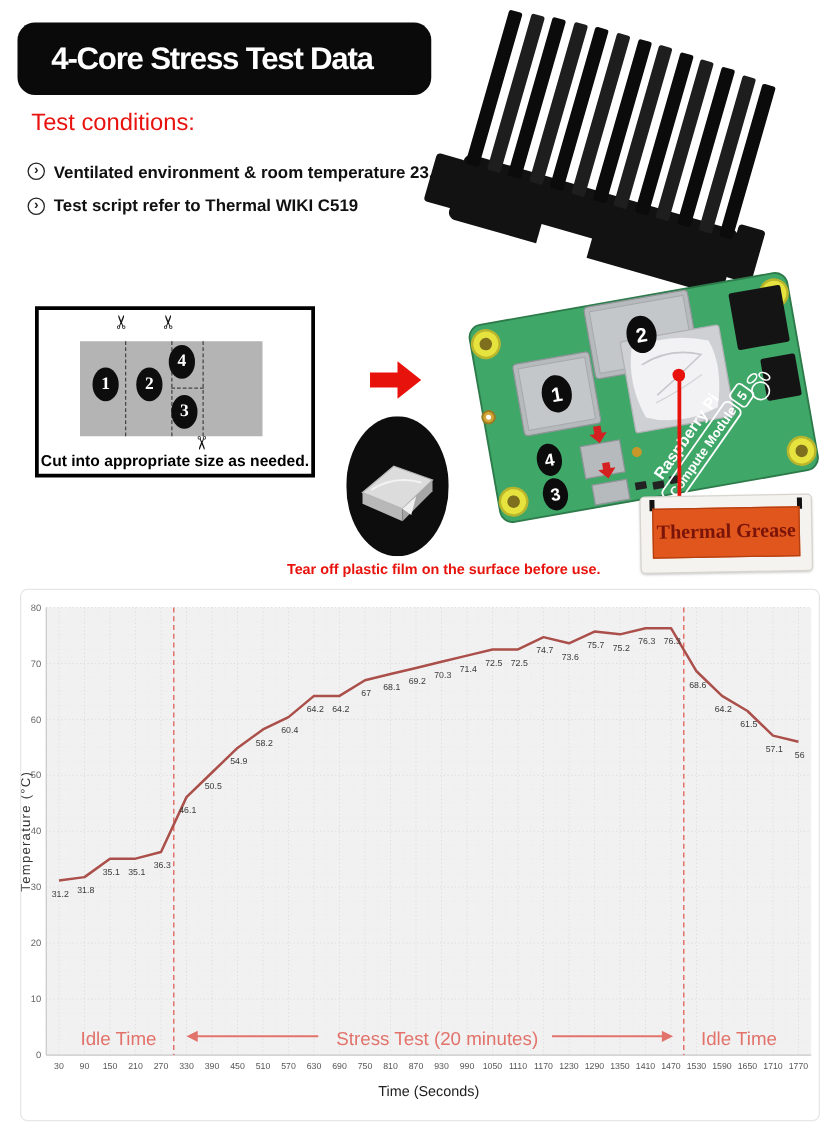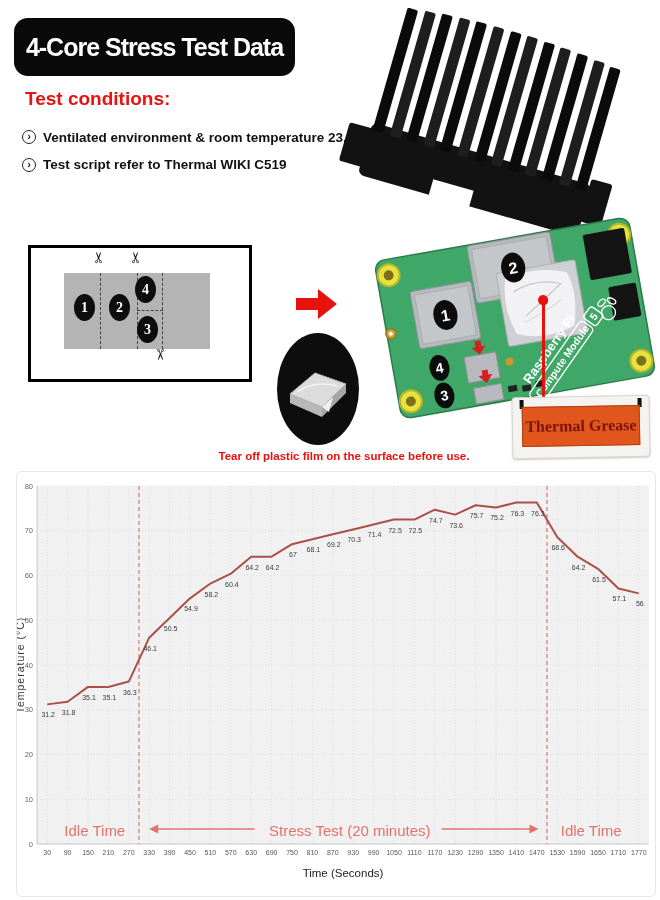--- a/index.html
+++ b/index.html
@@ -1,40 +1,40 @@
 <!DOCTYPE html>
 <html><head>
 <meta charset="utf-8">
 <style>
   html,body{margin:0;padding:0;}
   body{width:660px;height:900px;background:#fff;font-family:"Liberation Sans",sans-serif;position:relative;overflow:hidden;}
   .abs{position:absolute;}
 
   
-  .title-box{left:14px;top:18px;width:281px;height:58px;background:#0a0a0a;border-radius:14px;
-    display:flex;align-items:center;justify-content:center;color:#fff;font-weight:bold;
-    font-size:25px;letter-spacing:-1px;}
-  .conditions-label{left:25px;top:88px;color:#e8120f;font-weight:bold;font-size:19px;}
+  .title-box{left:14px;top:18px;width:304px;height:58px;background:#0a0a0a;border-radius:14px;
+    display:flex;align-items:center;justify-content:flex-start;color:#fff;font-weight:bold;
+    font-size:25px;letter-spacing:-1px;padding-left:27px;}
+  .conditions-label{left:25px;top:88px;color:#e8120f;font-weight:normal;font-size:19px;}
   .condition-row{left:22px;display:flex;align-items:center;gap:7px;color:#111;font-size:13.5px;font-weight:600;}
   .cond1{top:128px;} .cond2{top:157px;}
   .bullet{width:14px;height:14px;border:1.6px solid #222;border-radius:50%;display:flex;
     align-items:center;justify-content:center;font-size:11px;font-weight:bold;color:#222;line-height:1;padding-bottom:1px;box-sizing:border-box;}
 
   
   .cut-box{left:28px;top:245px;width:224px;height:137px;background:#fff;border:3px solid #000;box-sizing:border-box;}
   .cut-gray{position:absolute;left:33px;top:25px;width:146px;height:76px;background:#b4b4b4;}
   .cutline-v{position:absolute;top:25px;height:76px;width:0;border-left:1.5px dashed #444;}
   .cutline-h{position:absolute;left:106px;top:62px;width:26px;height:0;border-top:1.5px dashed #444;}
   .pad-num{position:absolute;width:21px;height:27px;background:#0d0d0d;border-radius:50%;color:#fff;
     font-family:"Liberation Serif",serif;font-weight:bold;font-size:14px;display:flex;align-items:center;justify-content:center;}
   .scissors{position:absolute;font-size:15px;color:#111;line-height:1;}
   .cut-caption{position:absolute;left:0;right:0;bottom:3px;text-align:center;font-size:12.5px;font-weight:700;color:#000;}
 
   
-  .note-red{left:204px;top:450px;width:280px;text-align:center;color:#e8120c;font-weight:bold;font-size:11.5px;}
+  .note-red{left:215px;top:450px;width:280px;text-align:center;color:#e8120c;font-weight:bold;font-size:11.5px;}
   .packet{left:512px;top:396px;width:136px;height:60px;background:#f5f3ef;border:1px solid #d8d5cf;border-radius:4px;
     box-shadow:0 1px 2px rgba(0,0,0,.2);transform:rotate(-1deg);}
   .packet-inner{position:absolute;left:9px;right:9px;top:9px;bottom:11px;background:#e0561d;border:1px solid #b43f10;
     display:flex;align-items:center;justify-content:center;color:#7a1408;font-family:"Liberation Serif",serif;
     font-weight:bold;font-size:16px;}
   .packet-tick{position:absolute;width:4px;height:9px;background:#111;top:2px;}
   .connector-line{left:542px;top:299px;width:3px;height:98px;background:#e8120c;}
   .connector-dot{left:538px;top:295px;width:10px;height:10px;border-radius:50%;background:#e8120c;}
 
   
@@ -87,20 +87,21 @@
   <div class="cutline-v" style="left:106px;"></div>
   <div class="cutline-v" style="left:131px;"></div>
   <div class="cutline-h"></div>
   <div class="pad-num" style="left:43px;top:46px;">1</div>
   <div class="pad-num" style="left:78px;top:46px;">2</div>
   <div class="pad-num" style="left:104px;top:28px;">4</div>
   <div class="pad-num" style="left:106px;top:68px;">3</div>
   <div class="scissors" style="left:61px;top:2px;transform:rotate(-90deg);">✂</div>
   <div class="scissors" style="left:98px;top:2px;transform:rotate(-90deg);">✂</div>
   <div class="scissors" style="left:123px;top:99px;transform:rotate(90deg);">✂</div>
+  <div class="cut-caption">Cut into appropriate size as needed.</div>
 </div>
 
 <svg class="abs" style="left:296px;top:288px;" width="42" height="32" viewBox="0 0 42 32">
   <polygon points="0,10 22,10 22,1 41,16 22,31 22,22 0,22" fill="#e8120c"></polygon>
 </svg>
 
 <svg class="abs" style="left:277px;top:333px;" width="82" height="112" viewBox="0 0 82 112">
   <ellipse cx="41" cy="56" rx="41" ry="56" fill="#0d0d0d"></ellipse>
   <polygon points="13,61 38,40 69,51 45,74" fill="#dcdcdc" stroke="#b9b9b9" stroke-width="1"></polygon>
   <polygon points="13,61 45,74 45,84 13,70" fill="#b8b8b8"></polygon>

